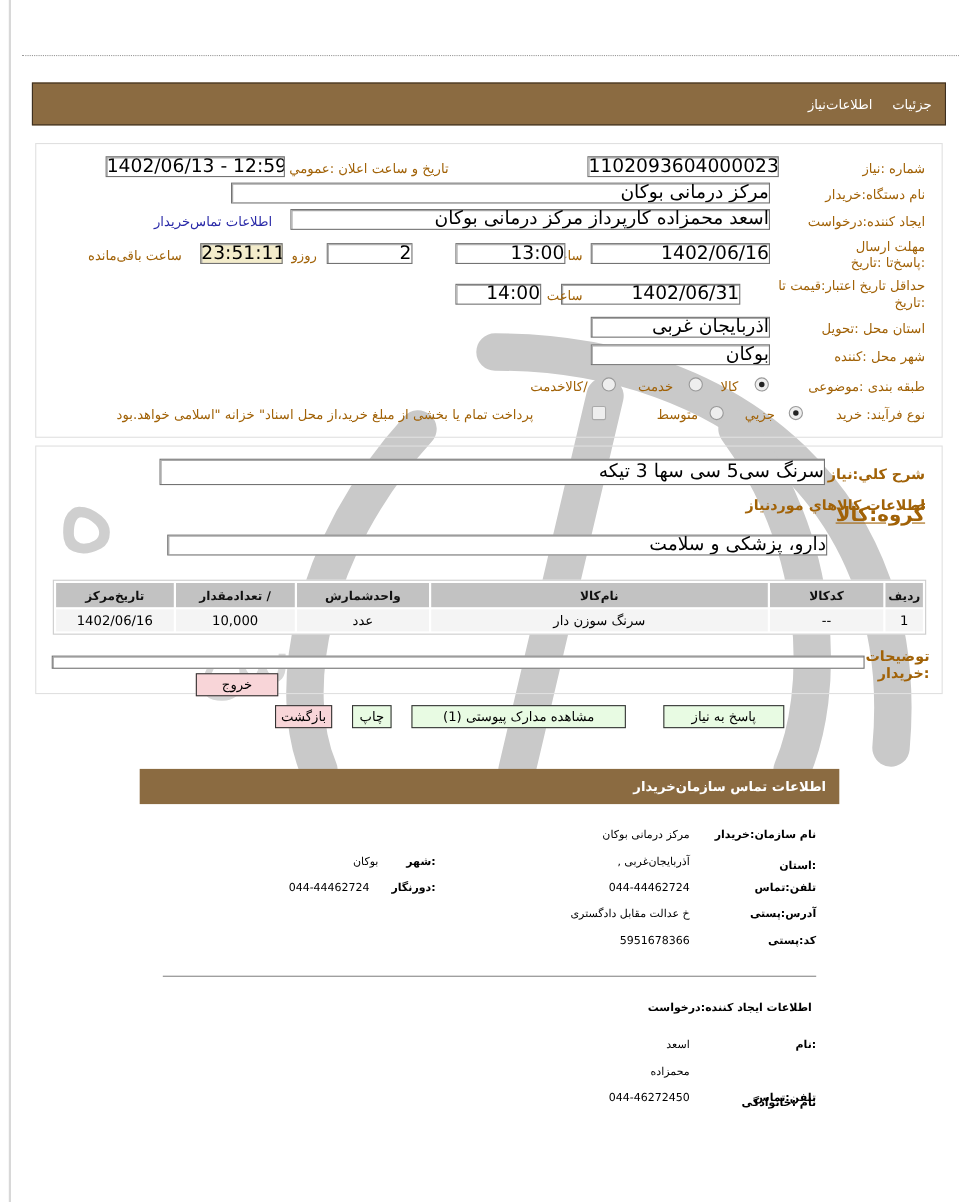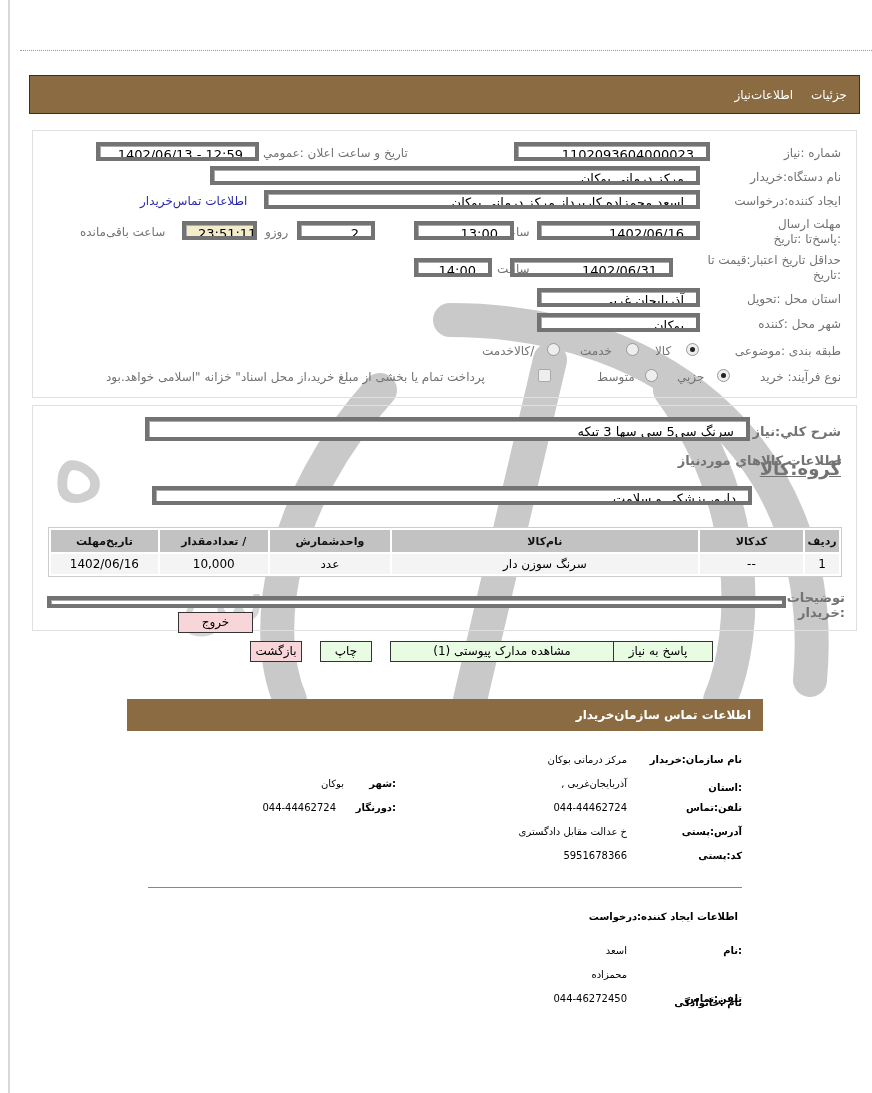--- a/index.html
+++ b/index.html
@@ -20,24 +20,24 @@
     display: flex; align-items: center; padding-right: 12px; color: #fff; font-size: 12px;
   }
   .titlebar span { margin-left: 18px; }
 
   .panel {
     position: absolute; left: 32px; width: 825px; border: 1px solid #e0e0e0; background: transparent;
   }
   .p1 { top: 130px; height: 268px; }
   .p2 { top: 405px; height: 226px; }
 
-  .lbl { position: absolute; direction: rtl; text-align: right; font-size: 12px; color: #737373; white-space: nowrap; line-height: 15px; }
+  .lbl { position: absolute; direction: rtl; text-align: right; font-size: 12px; color: #a16207; white-space: nowrap; line-height: 15px; }
   .box {
-    position: absolute; border: 4px solid #737373; background: #fff; direction: rtl; text-align: right;
-    padding: 0 12px; height: 19px; line-height: 17px; font-size: 13px; white-space: nowrap; overflow: hidden;
+    position: absolute; border: 1px solid #737373; background: #fff; direction: rtl; text-align: right;
+    padding: 0 0; height: 19px; line-height: 17px; font-size: 17px; white-space: nowrap; overflow: hidden;
     box-shadow: inset 1px 1px 0 #aaa;
   }
   .box.ltr { direction: ltr; text-align: right; }
   .box.remain { background: #f3eccb; text-align: center; direction: ltr; }
   .link { color: #2a2aa8; }
 
   .radio { position: absolute; width: 13px; height: 13px; border-radius: 50%; border: 1px solid #999; background: #eee; }
   .radio.on::after { content: ""; position: absolute; left: 3px; top: 3px; width: 5px; height: 5px; border-radius: 50%; background: #222; }
   .check { position: absolute; width: 13px; height: 13px; border: 1px solid #aaa; background: #eee; border-radius: 2px; }
 
@@ -79,21 +79,21 @@
 </svg>
 
 <div class="titlebar">
   <span>جزئیات</span>
   <span>اطلاعات‌نیاز</span>
 </div>
 
 <div class="panel p1"></div>
 
 <div class="lbl" style="right:31px;top:146px;">شماره :نیاز</div>
-<div class="box ltr" style="left:514px;top:142px;width:196px;">1102093604000023</div>
+<div class="box ltr" style="left:534px;top:142px;width:174px;">1102093604000023</div>
 
 <div class="lbl" style="left:263px;top:146px;">تاریخ و ساعت اعلان :عمومي</div>
 <div class="box ltr" style="left:96px;top:142px;width:163px;">1402/06/13 - 12:59</div>
 
 <div class="lbl" style="right:31px;top:170px;">نام دستگاه:خریدار</div>
 <div class="box" style="left:210px;top:166px;width:490px;">مرکز درمانی بوکان</div>
 
 <div class="lbl" style="right:31px;top:194px;">ایجاد کننده:درخواست</div>
 <div class="box" style="left:264px;top:190px;width:436px;">اسعد محمزاده کارپرداز مرکز درمانی بوکان</div>
 <div class="lbl link" style="left:140px;top:194px;">اطلاعات تماس‌خریدار</div>
@@ -145,41 +145,41 @@
 <div class="box" style="left:152px;top:486px;width:600px;">دارو، پزشکی و سلامت</div>
 
 <table class="items">
   <thead>
     <tr>
       <th style="width:34px;">ردیف</th>
       <th style="width:106px;">کدکالا</th>
       <th style="width:316px;">نام‌کالا</th>
       <th style="width:122px;">واحدشمارش</th>
       <th style="width:110px;">/ تعدادمقدار</th>
-      <th style="width:108px;">تاریخ‌مهلت</th>
+      <th style="width:108px;">تاریخ‌مرکز</th>
     </tr>
   </thead>
   <tbody>
     <tr>
       <td>1</td>
       <td>--</td>
       <td>سرنگ سوزن دار</td>
       <td>عدد</td>
       <td>10,000</td>
       <td>1402/06/16</td>
     </tr>
   </tbody>
 </table>
 
 <div class="lbl bold" style="right:27px;top:590px;width:56px;white-space:normal;font-size:13px;">توضیحات :خریدار</div>
 <div class="box" style="left:47px;top:596px;width:739px;height:12px;"></div>
 
 <div class="btn green" style="left:603px;top:641px;width:110px;">پاسخ به نیاز</div>
-<div class="btn green" style="left:390px;top:641px;width:224px;">مشاهده مدارک پیوستی (1)</div>
-<div class="btn green" style="left:320px;top:641px;width:52px;">چاپ</div>
+<div class="btn green" style="left:374px;top:641px;width:195px;">مشاهده مدارک پیوستی (1)</div>
+<div class="btn green" style="left:320px;top:641px;width:36px;">چاپ</div>
 <div class="btn pink" style="left:250px;top:641px;width:52px;">بازگشت</div>
 <div class="btn pink" style="left:178px;top:612px;width:75px;">خروج</div>
 
 <div class="contactbar">اطلاعات تماس سازمان‌خریدار</div>
 
 <div class="smb" style="right:130px;top:754px;">نام سازمان:خریدار</div>
 <div class="sm" style="right:245px;top:754px;">مرکز درمانی بوکان</div>
 
 <div class="smb" style="right:130px;top:782px;">:استان</div>
 <div class="sm" style="right:245px;top:778px;">آذربایجان‌غربی ,</div>

